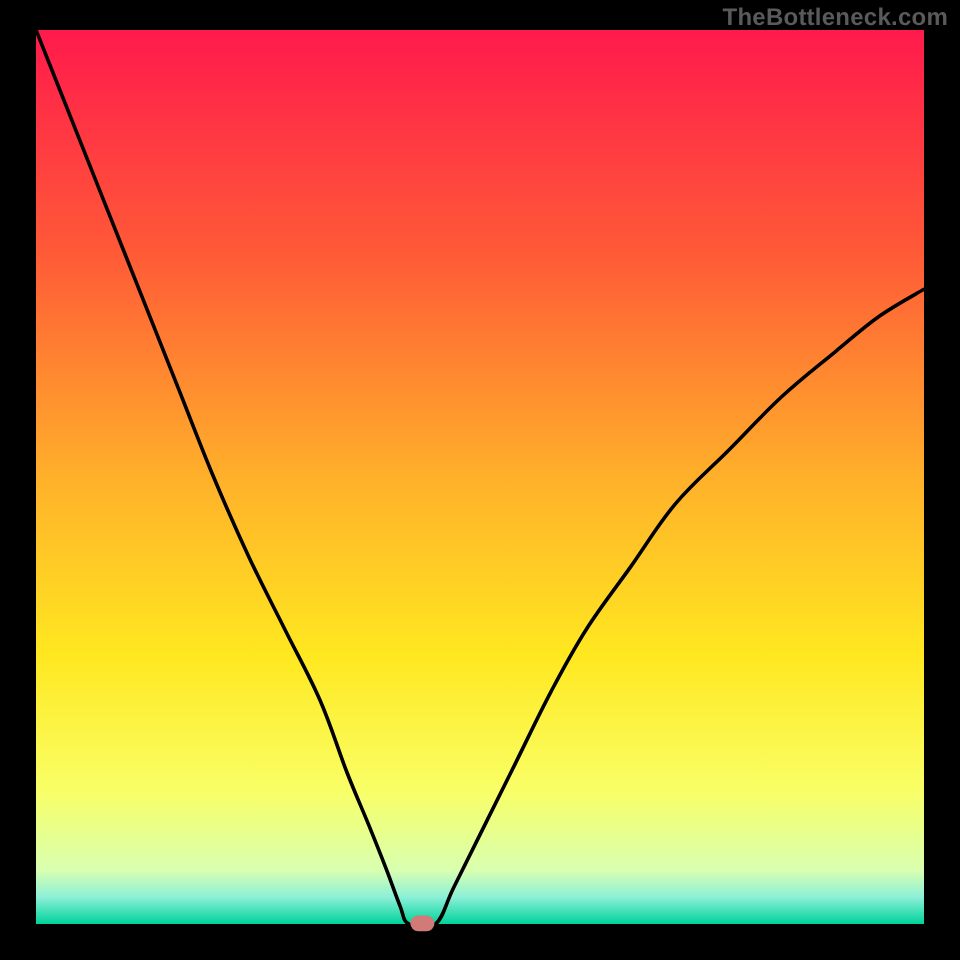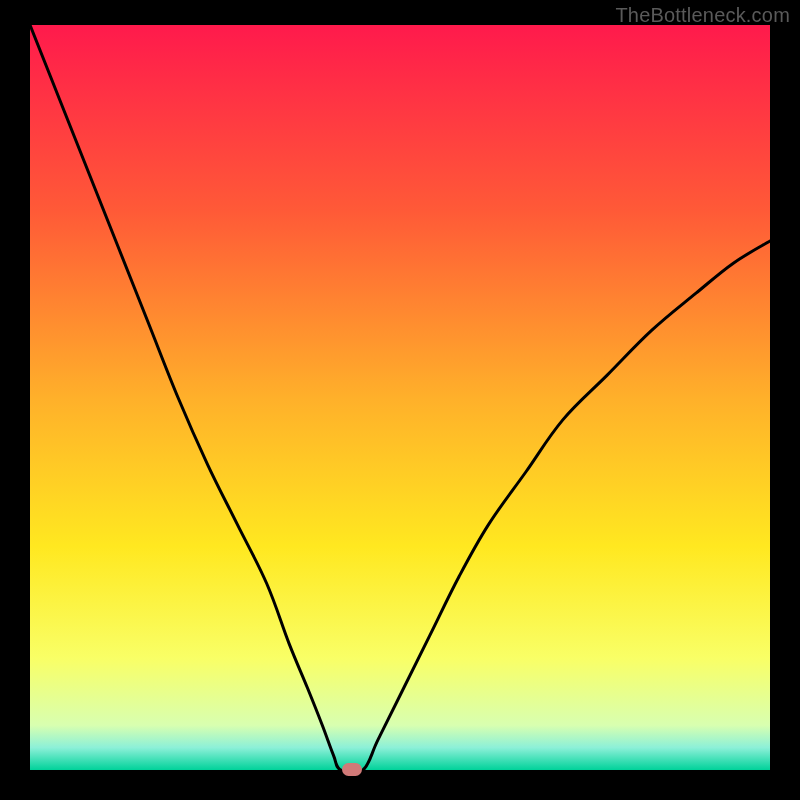--- a/index.html
+++ b/index.html
@@ -10,21 +10,21 @@
     background: #000;
     font-family: Arial, Helvetica, sans-serif;
     position: relative;
   }
   .watermark {
     position: absolute;
     top: 4px;
     right: 10px;
     color: #5a5a5a;
     font-size: 20px;
-    font-weight: 400;
+    font-weight: 700;
     letter-spacing: 0.2px;
     z-index: 5;
   }
   .frame {
     position: absolute;
     top: 25px;
     right: 0;
     bottom: 0;
     left: 0;
     background: #000;

